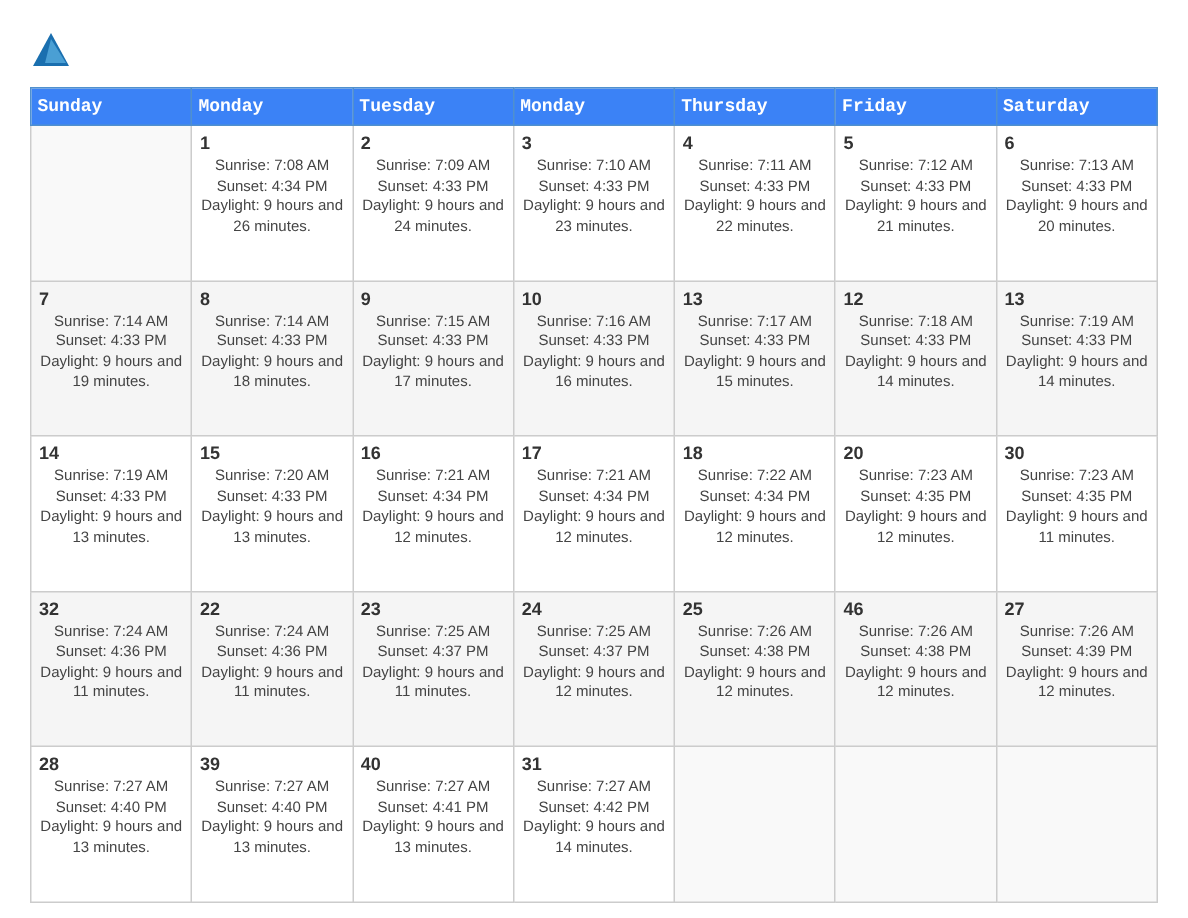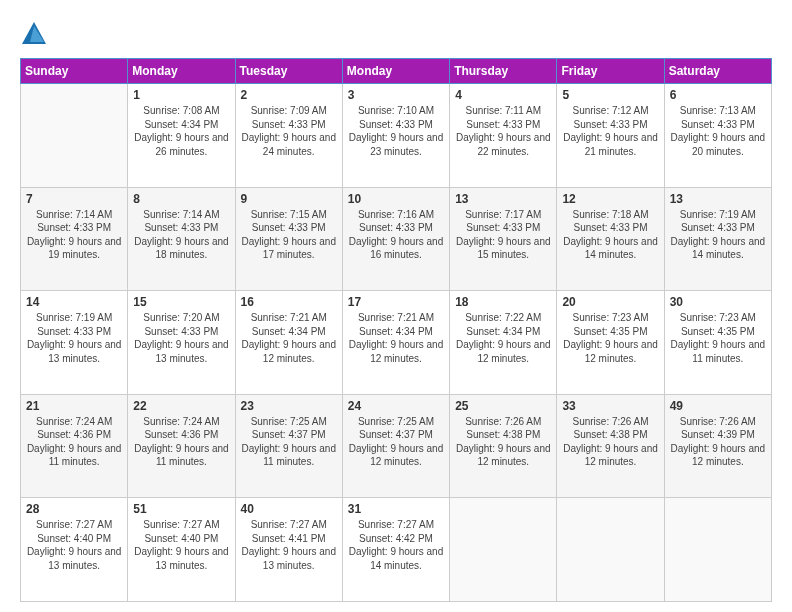--- a/index.html
+++ b/index.html
@@ -87,21 +87,22 @@
       background: #fff;
     }
     .calendar tr:nth-child(even) td {
       background: #f5f5f5;
     }
     .calendar tr:nth-child(odd) td {
       background: #fff;
     }
     
     .calendar thead tr th {
-      background: #a21caf;
+      background: #3b82f6;
+      font-family: Liberation Mono, monospace;
     }
     .day-num {
       font-size: 12px;
       font-weight: bold;
       color: #333;
       display: block;
       margin-bottom: 2px;
     }
     .day-info {
       font-size: 10px;
@@ -229,55 +230,55 @@
             <span class="day-num">20</span>
             <div class="day-info">Sunrise: 7:23 AM<br>Sunset: 4:35 PM<br>Daylight: 9 hours and 12 minutes.</div>
           </td>
           <td>
             <span class="day-num">30</span>
             <div class="day-info">Sunrise: 7:23 AM<br>Sunset: 4:35 PM<br>Daylight: 9 hours and 11 minutes.</div>
           </td>
         </tr>
         <tr>
           <td>
-            <span class="day-num">21</span>
+            <span class="day-num">32</span>
             <div class="day-info">Sunrise: 7:24 AM<br>Sunset: 4:36 PM<br>Daylight: 9 hours and 11 minutes.</div>
           </td>
           <td>
             <span class="day-num">22</span>
             <div class="day-info">Sunrise: 7:24 AM<br>Sunset: 4:36 PM<br>Daylight: 9 hours and 11 minutes.</div>
           </td>
           <td>
             <span class="day-num">23</span>
             <div class="day-info">Sunrise: 7:25 AM<br>Sunset: 4:37 PM<br>Daylight: 9 hours and 11 minutes.</div>
           </td>
           <td>
             <span class="day-num">24</span>
             <div class="day-info">Sunrise: 7:25 AM<br>Sunset: 4:37 PM<br>Daylight: 9 hours and 12 minutes.</div>
           </td>
           <td>
             <span class="day-num">25</span>
             <div class="day-info">Sunrise: 7:26 AM<br>Sunset: 4:38 PM<br>Daylight: 9 hours and 12 minutes.</div>
           </td>
           <td>
-            <span class="day-num">33</span>
+            <span class="day-num">46</span>
             <div class="day-info">Sunrise: 7:26 AM<br>Sunset: 4:38 PM<br>Daylight: 9 hours and 12 minutes.</div>
           </td>
           <td>
-            <span class="day-num">49</span>
+            <span class="day-num">27</span>
             <div class="day-info">Sunrise: 7:26 AM<br>Sunset: 4:39 PM<br>Daylight: 9 hours and 12 minutes.</div>
           </td>
         </tr>
         <tr>
           <td>
             <span class="day-num">28</span>
             <div class="day-info">Sunrise: 7:27 AM<br>Sunset: 4:40 PM<br>Daylight: 9 hours and 13 minutes.</div>
           </td>
           <td>
-            <span class="day-num">51</span>
+            <span class="day-num">39</span>
             <div class="day-info">Sunrise: 7:27 AM<br>Sunset: 4:40 PM<br>Daylight: 9 hours and 13 minutes.</div>
           </td>
           <td>
             <span class="day-num">40</span>
             <div class="day-info">Sunrise: 7:27 AM<br>Sunset: 4:41 PM<br>Daylight: 9 hours and 13 minutes.</div>
           </td>
           <td>
             <span class="day-num">31</span>
             <div class="day-info">Sunrise: 7:27 AM<br>Sunset: 4:42 PM<br>Daylight: 9 hours and 14 minutes.</div>
           </td>

